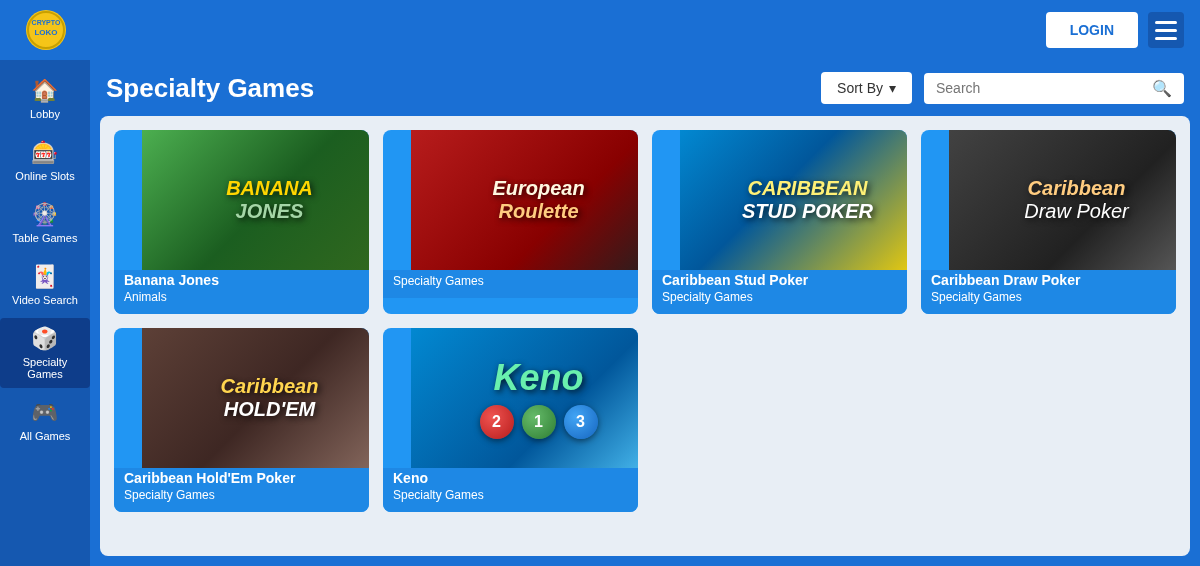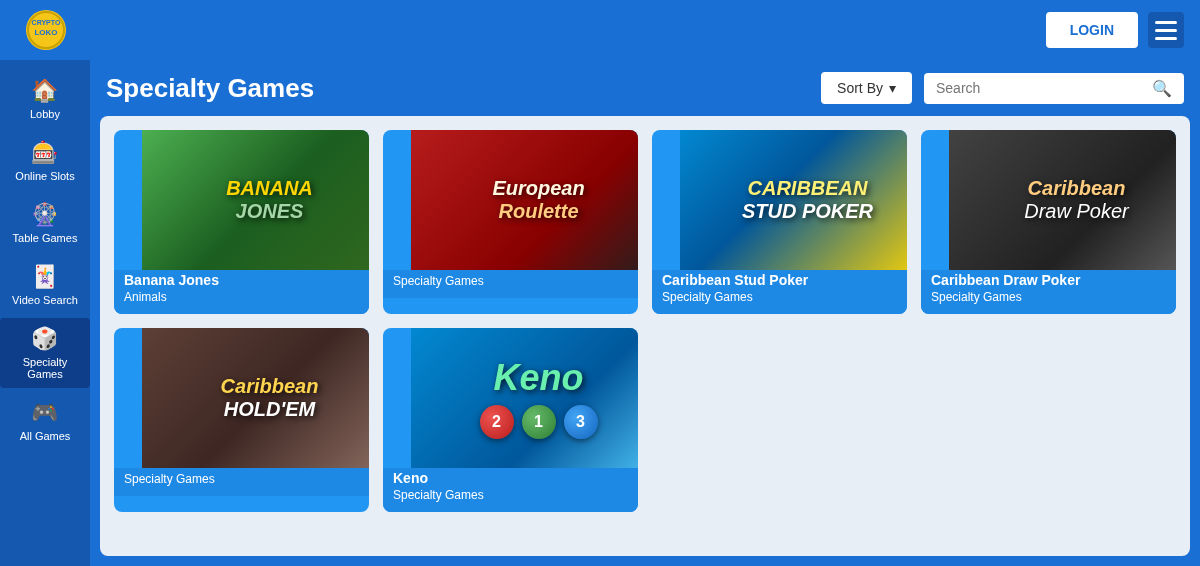--- a/index.html
+++ b/index.html
@@ -367,20 +367,21 @@
       </div>
     </div>
           <div class="game-card">
       <div class="game-thumb thumb-hold">
         <div style="text-align:center;line-height:1.15;">
                 <div style="color:#ffd54f;font-size:20px;font-weight:900;text-shadow:2px 2px 6px rgba(0,0,0,0.8);font-style:italic;">Caribbean</div>
                 <div style="color:#ffffff;font-size:20px;font-weight:900;text-shadow:2px 2px 6px rgba(0,0,0,0.8);font-style:italic;">HOLD'EM</div>
               </div>
       </div>
       <div class="game-info">
+        <div class="game-name">Caribbean Hold'Em Poker</div>
         <div class="game-category">Specialty Games</div>
       </div>
     </div>
           <div class="game-card">
       <div class="game-thumb thumb-keno">
 
         <div style="text-align:center;">
           <div style="color:#69f0ae;font-size:36px;font-weight:900;text-shadow:2px 2px 6px rgba(0,0,0,0.8);font-style:italic;margin-bottom:6px;">Keno</div>
           <div style="display:flex;gap:8px;justify-content:center;">
             <div style="width:34px;height:34px;border-radius:50%;background:radial-gradient(circle at 35% 35%,#ef5350,#b71c1c);display:flex;align-items:center;justify-content:center;color:white;font-weight:bold;font-size:16px;box-shadow:0 2px 6px rgba(0,0,0,0.5);">2</div>

